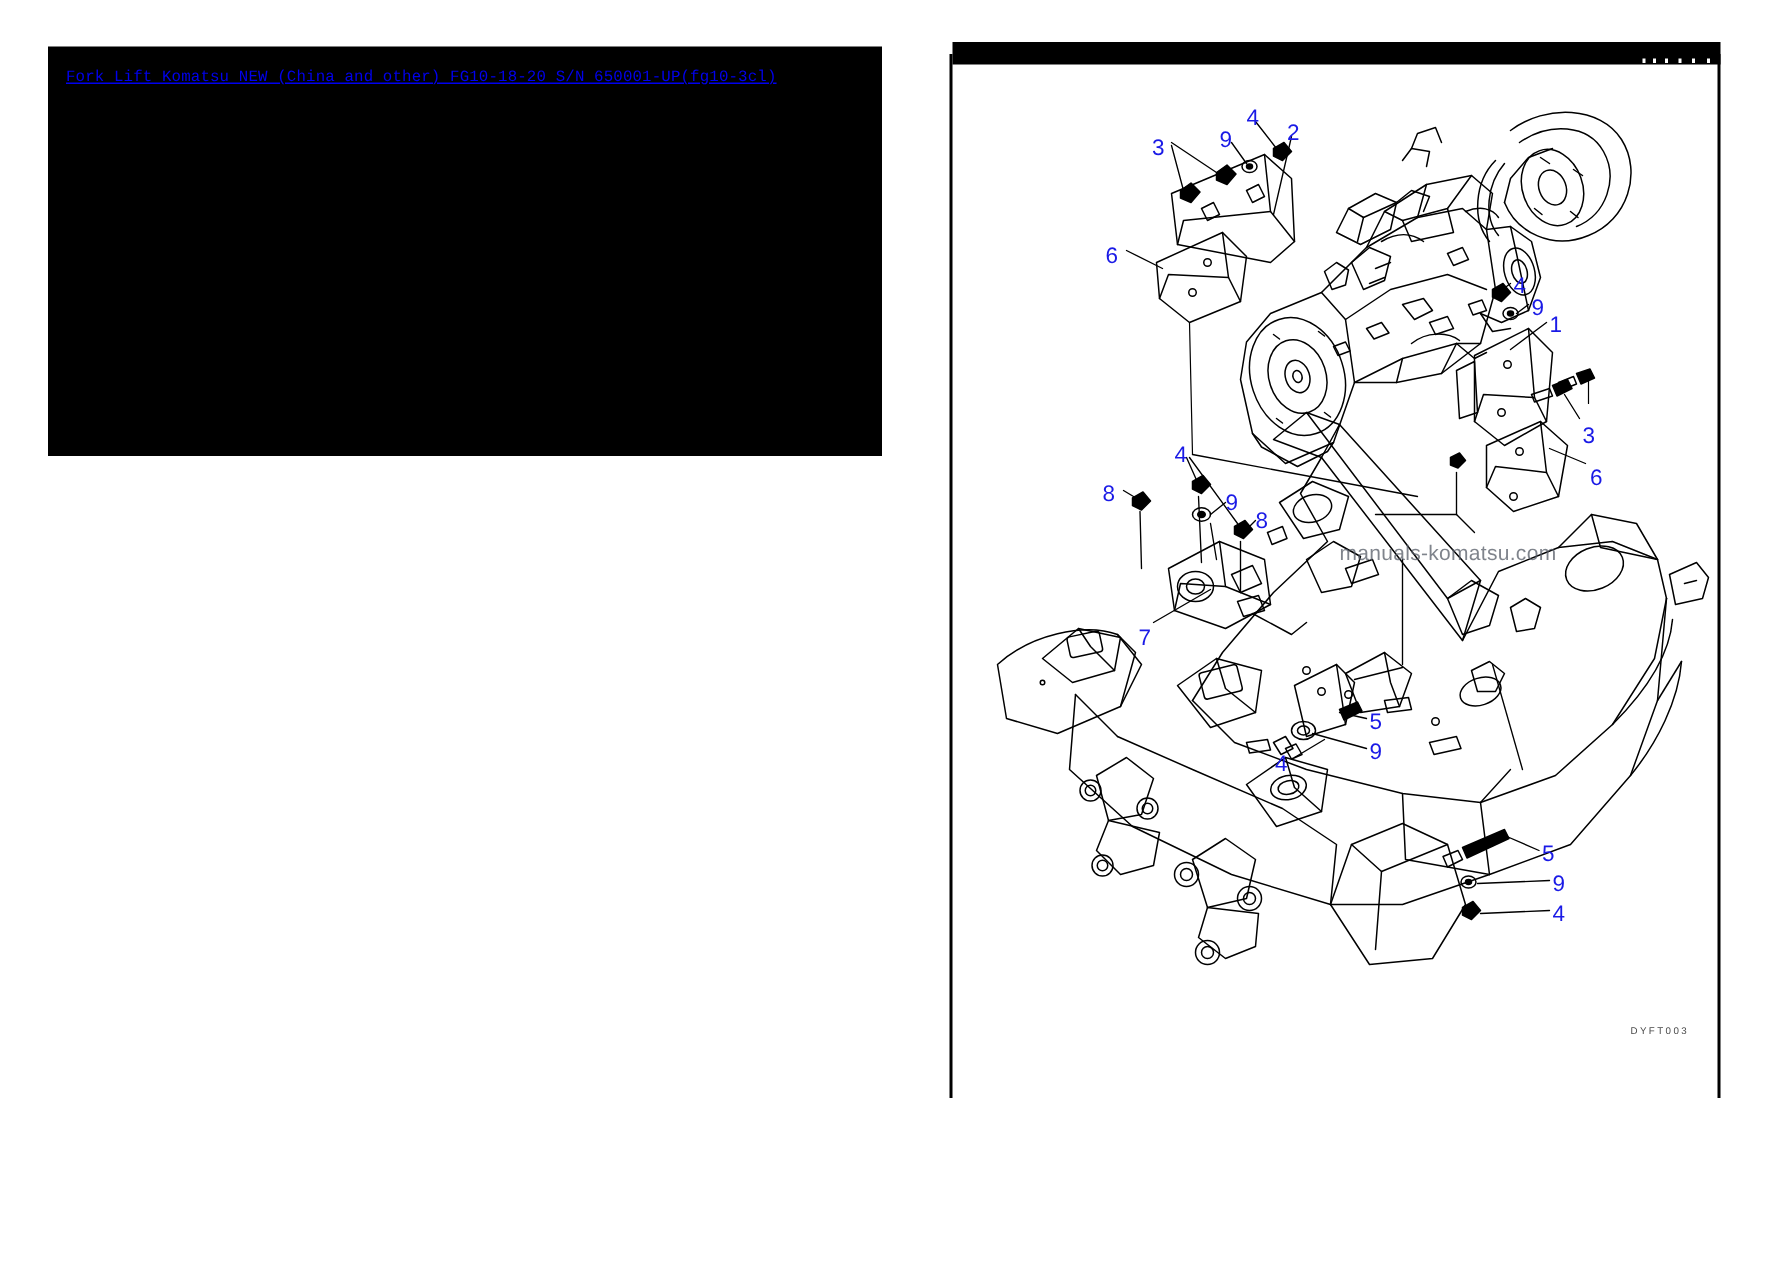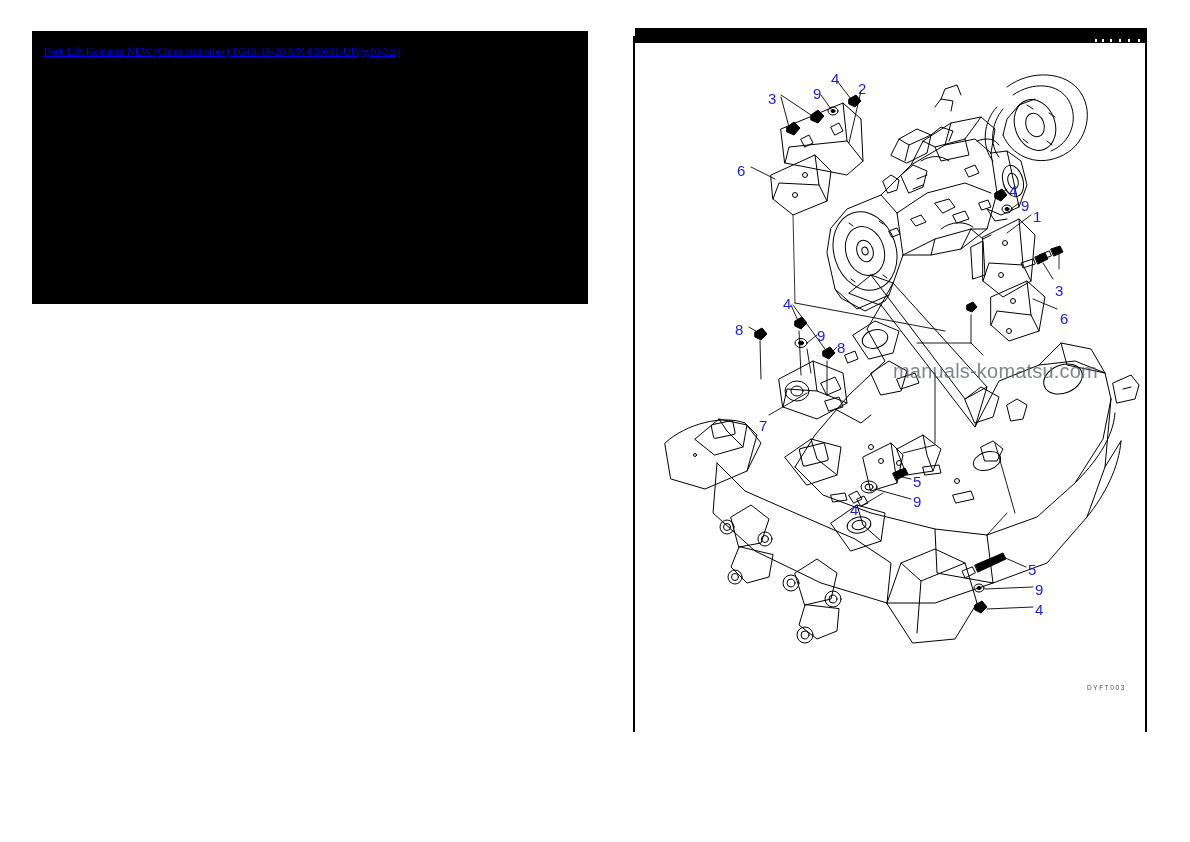--- a/index.html
+++ b/index.html
@@ -24,21 +24,21 @@
     width: 556px;
     height: 273px;
     background: #000000;
   }
   #catalog-link {
     position: absolute;
     left: 12px;
     top: 15px;
     color: #0000ee;
     font-size: 10.5px;
-    font-family: Liberation Serif, serif;
+    font-family: Liberation Mono, monospace;
     text-decoration: underline;
     white-space: nowrap;
     letter-spacing: 0.1px;
     cursor: pointer;
   }
 
   
   #right-panel {
     position: absolute;
     left: 633px;
@@ -110,21 +110,21 @@
     user-select: none;
   }
 
   #watermark {
     position: absolute;
     left: 258px;
     top: 317px;
     color: #555b66;
     opacity: 0.75;
     font-family: "Liberation Sans", "DejaVu Sans", sans-serif;
-    font-size: 20px;
+    font-size: 14px;
     white-space: nowrap;
     letter-spacing: 0.2px;
   }
   #figure-code {
     position: absolute;
     left: 452px;
     top: 641px;
     color: #4a4a4a;
     font-family: "Liberation Sans", "DejaVu Sans", sans-serif;
     font-size: 6.5px;

